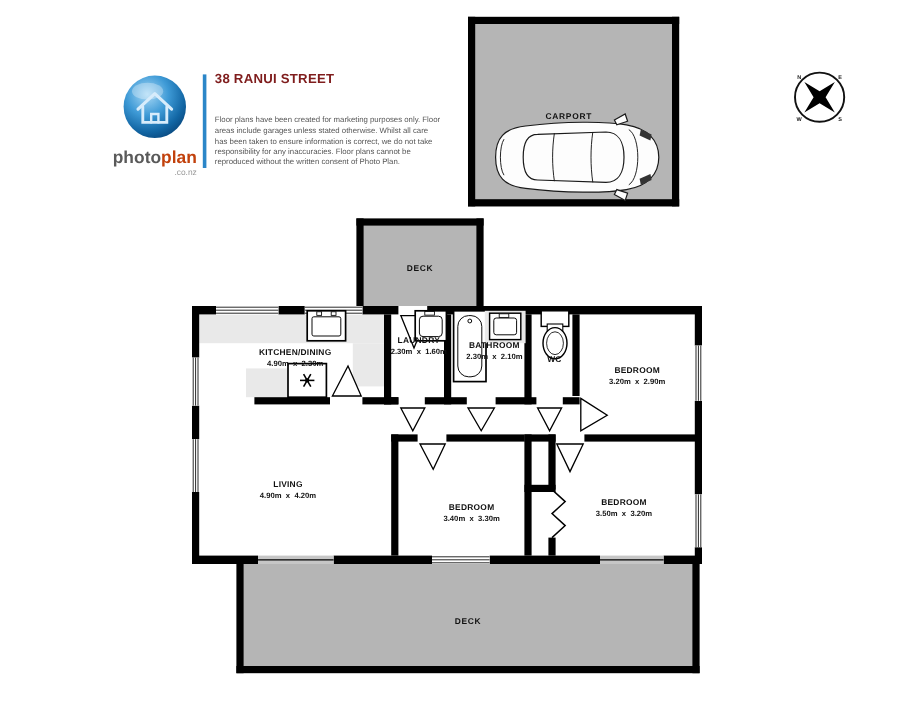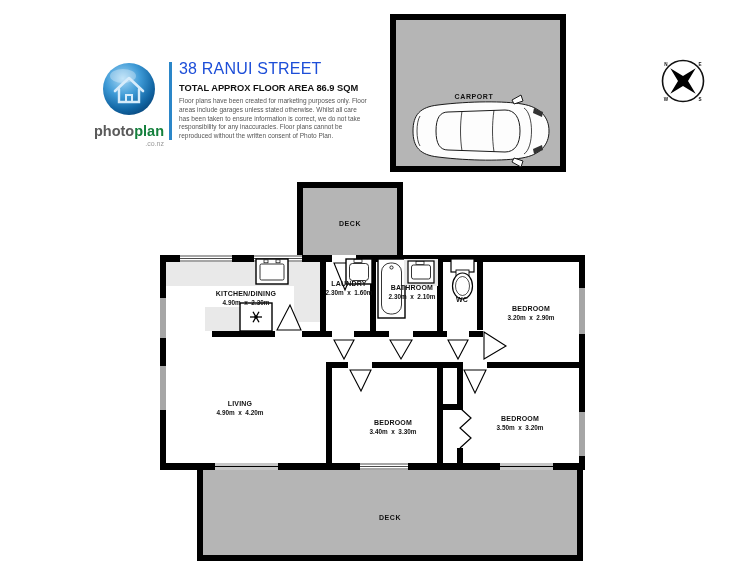--- a/index.html
+++ b/index.html
@@ -2,25 +2,25 @@
 <html><head>
 <meta charset="utf-8">
 <style>
   html,body{margin:0;padding:0;background:#ffffff;}
   .page{position:relative;width:750px;height:585px;background:#ffffff;overflow:hidden;
         font-family:"Liberation Sans",sans-serif;}
   
   .logo-wrap{position:absolute;left:91px;top:60px;width:76px;text-align:center;}
   .logo-word{margin-top:2px;font-size:14.5px;font-weight:bold;letter-spacing:0;line-height:1;}
   .logo-word .p1{color:#5a5a5a;margin-top:44px;}
-  .logo-word .p2{color:#15803d;}
+  .logo-word .p2{color:#c2410c;}
   .logo-suffix{font-size:7px;color:#999;text-align:right;padding-right:3px;margin-top:1px;}
   .hdr-divider{position:absolute;left:169px;top:62px;width:3px;height:78px;background:#2b86c8;}
-  .hdr-title{position:absolute;left:179px;top:60px;margin:0;font-size:16px;font-weight:400;
-             color:#1d4ed8;letter-spacing:.2px;}
+  .hdr-title{position:absolute;left:179px;top:60px;margin:0;font-size:11px;font-weight:700;
+             color:#7f1d1d;letter-spacing:.2px;}
   .hdr-sub{position:absolute;left:179px;top:83px;margin:0;font-size:9.3px;font-weight:700;color:#111;}
   .hdr-disclaimer{position:absolute;left:179px;top:97px;margin:0;width:190px;font-size:6.5px;
                   line-height:1.35;color:#555;}
   svg.plan{position:absolute;left:0;top:0;}
   .room-name{font-size:7px;font-weight:bold;fill:#111;letter-spacing:.2px;}
   .room-dims{font-size:6.4px;font-weight:bold;fill:#111;}
   .area-label{font-size:7px;font-weight:bold;fill:#111;letter-spacing:.6px;}
   .compass-letter{font-size:4.6px;font-weight:bold;fill:#111;}
 </style>
 </head>
@@ -43,21 +43,20 @@
       <path d="M15,31 L29,18 L43,31" fill="none" stroke="#d7ecfb" stroke-width="2.6" stroke-linecap="round" stroke-linejoin="round"></path>
       <path d="M19,29 L19,42 L39,42 L39,29" fill="none" stroke="#d7ecfb" stroke-width="2.4" stroke-linecap="round"></path>
       <path d="M26,42 L26,35 L32,35 L32,42" fill="none" stroke="#d7ecfb" stroke-width="2" stroke-linecap="round"></path>
     </svg>
     <div class="logo-word"><span class="p1">photo</span><span class="p2">plan</span></div>
     <div class="logo-suffix">.co.nz</div>
   </div>
 
   <div class="hdr-divider"></div>
   <h1 class="hdr-title">38 RANUI STREET</h1>
-  <h2 class="hdr-sub">TOTAL APPROX FLOOR AREA 86.9 SQM</h2>
   <p class="hdr-disclaimer">Floor plans have been created for marketing purposes only. Floor areas include garages unless stated otherwise. Whilst all care has been taken to ensure information is correct, we do not take responsibility for any inaccuracies. Floor plans cannot be reproduced without the written consent of Photo Plan.</p>
 
   <svg class="plan" width="750" height="585" viewBox="0 0 750 585">
 
     <g>
       <rect x="393" y="17" width="170" height="155" fill="#b5b5b5"></rect>
       <g fill="#000">
         <rect x="390" y="14" width="176" height="6"></rect>
         <rect x="390" y="166" width="176" height="6"></rect>
         <rect x="390" y="14" width="6" height="158"></rect>

